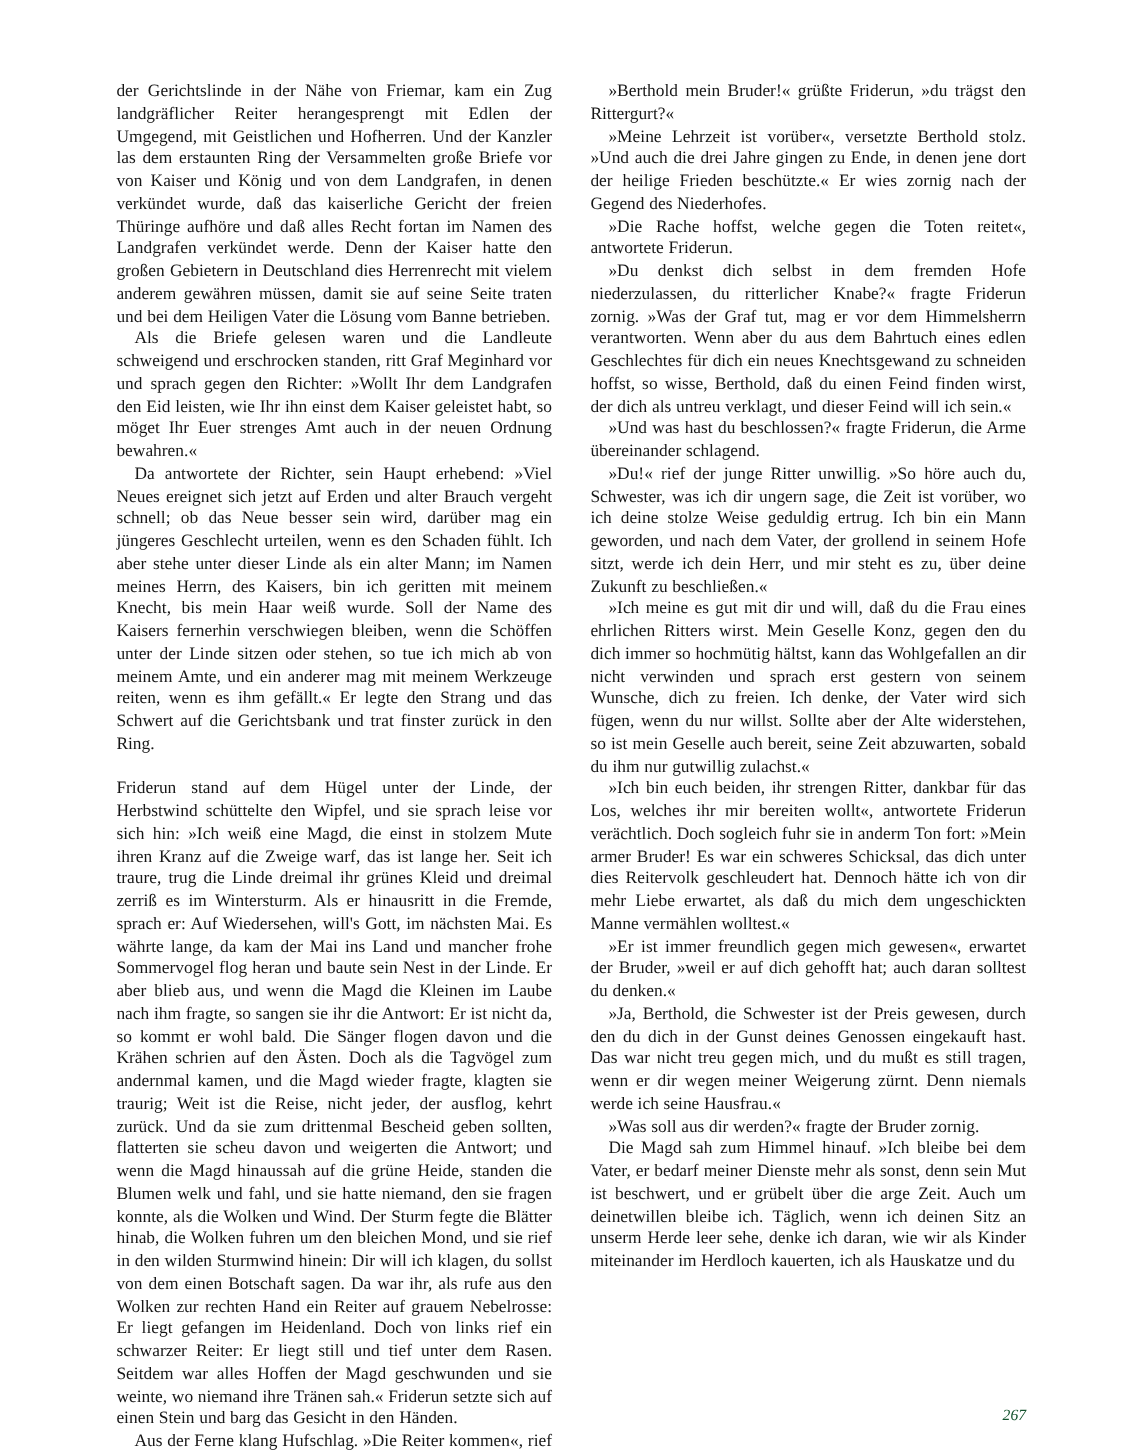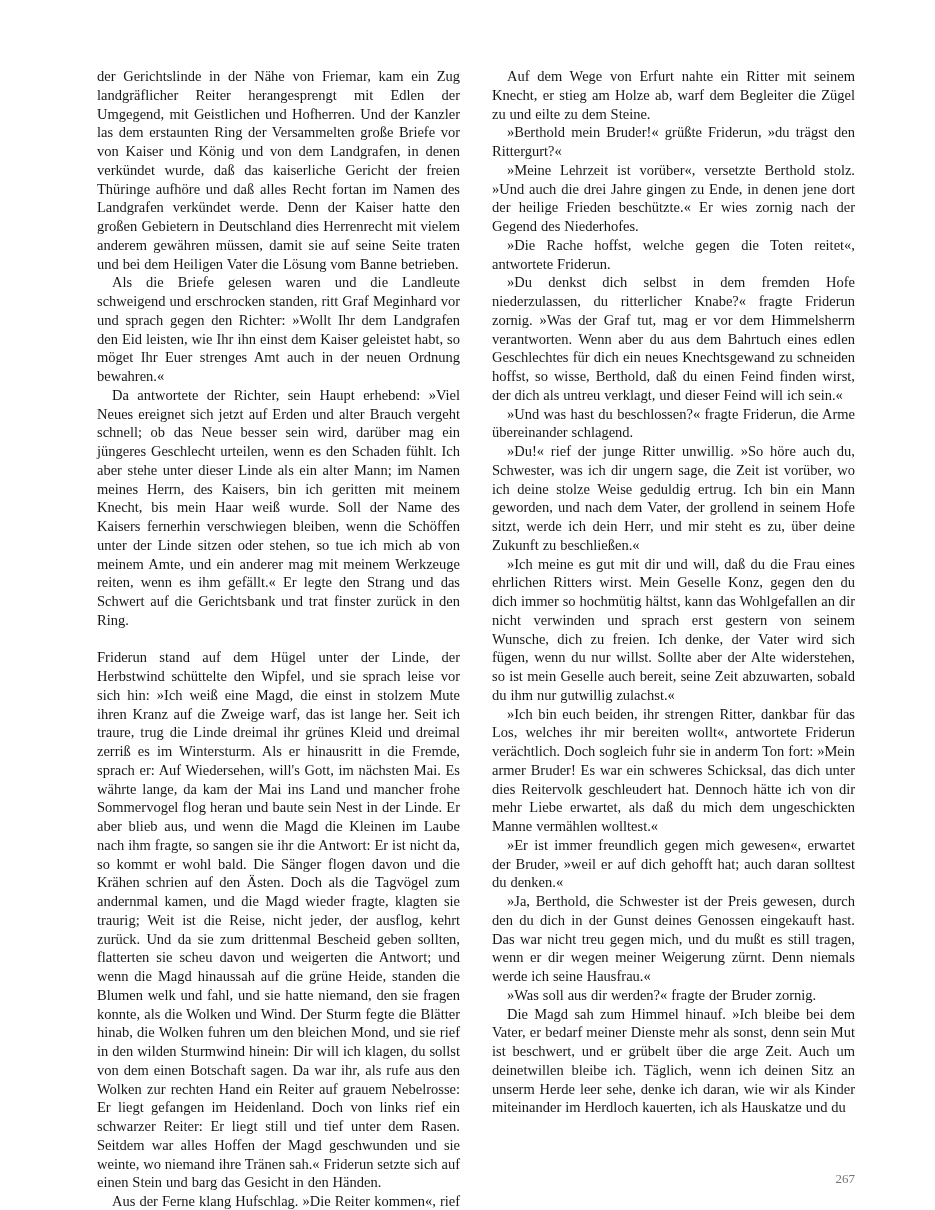--- a/index.html
+++ b/index.html
@@ -36,37 +36,37 @@
     -webkit-hyphens: auto;
     word-spacing: 0.02em;
   }
   .col p.indent { text-indent: 15px; }
   .col p.gap { margin-top: 18.75px; }
   .page-number {
     position: absolute;
     right: 80px;
     bottom: 34px;
     font-size: 13px;
-    color: #737373;
+    color: #14532d;
+    font-style: italic;
   }
 </style>
 </head>
 <body>
 
 <div class="page">
   <div class="columns">
     <div class="col">
         <p>der Gerichtslinde in der Nähe von Friemar, kam ein Zug landgräflicher Reiter herangesprengt mit Edlen der Umgegend, mit Geistlichen und Hofherren. Und der Kanzler las dem erstaunten Ring der Versammelten große Briefe vor von Kaiser und König und von dem Landgrafen, in denen verkündet wurde, daß das kaiserliche Gericht der freien Thüringe aufhöre und daß alles Recht fortan im Namen des Landgrafen verkündet werde. Denn der Kaiser hatte den großen Gebietern in Deutschland dies Herrenrecht mit vielem anderem gewähren müssen, damit sie auf seine Seite traten und bei dem Heiligen Vater die Lösung vom Banne betrieben.</p>
         <p class="indent">Als die Briefe gelesen waren und die Landleute schweigend und erschrocken standen, ritt Graf Meginhard vor und sprach gegen den Richter: »Wollt Ihr dem Landgrafen den Eid leisten, wie Ihr ihn einst dem Kaiser geleistet habt, so möget Ihr Euer strenges Amt auch in der neuen Ordnung bewahren.«</p>
         <p class="indent">Da antwortete der Richter, sein Haupt erhebend: »Viel Neues ereignet sich jetzt auf Erden und alter Brauch vergeht schnell; ob das Neue besser sein wird, darüber mag ein jüngeres Geschlecht urteilen, wenn es den Schaden fühlt. Ich aber stehe unter dieser Linde als ein alter Mann; im Namen meines Herrn, des Kaisers, bin ich geritten mit meinem Knecht, bis mein Haar weiß wurde. Soll der Name des Kaisers fernerhin verschwiegen bleiben, wenn die Schöffen unter der Linde sitzen oder stehen, so tue ich mich ab von meinem Amte, und ein anderer mag mit meinem Werkzeuge reiten, wenn es ihm gefällt.« Er legte den Strang und das Schwert auf die Gerichtsbank und trat finster zurück in den Ring.</p>
         <p class="gap">Friderun stand auf dem Hügel unter der Linde, der Herbstwind schüttelte den Wipfel, und sie sprach leise vor sich hin: »Ich weiß eine Magd, die einst in stolzem Mute ihren Kranz auf die Zweige warf, das ist lange her. Seit ich traure, trug die Linde dreimal ihr grünes Kleid und dreimal zerriß es im Wintersturm. Als er hinausritt in die Fremde, sprach er: Auf Wiedersehen, will's Gott, im nächsten Mai. Es währte lange, da kam der Mai ins Land und mancher frohe Sommervogel flog heran und baute sein Nest in der Linde. Er aber blieb aus, und wenn die Magd die Kleinen im Laube nach ihm fragte, so sangen sie ihr die Antwort: Er ist nicht da, so kommt er wohl bald. Die Sänger flogen davon und die Krähen schrien auf den Ästen. Doch als die Tagvögel zum andernmal kamen, und die Magd wieder fragte, klagten sie traurig; Weit ist die Reise, nicht jeder, der ausflog, kehrt zurück. Und da sie zum drittenmal Bescheid geben sollten, flatterten sie scheu davon und weigerten die Antwort; und wenn die Magd hinaussah auf die grüne Heide, standen die Blumen welk und fahl, und sie hatte niemand, den sie fragen konnte, als die Wolken und Wind. Der Sturm fegte die Blätter hinab, die Wolken fuhren um den bleichen Mond, und sie rief in den wilden Sturmwind hinein: Dir will ich klagen, du sollst von dem einen Botschaft sagen. Da war ihr, als rufe aus den Wolken zur rechten Hand ein Reiter auf grauem Nebelrosse: Er liegt gefangen im Heidenland. Doch von links rief ein schwarzer Reiter: Er liegt still und tief unter dem Rasen. Seitdem war alles Hoffen der Magd geschwunden und sie weinte, wo niemand ihre Tränen sah.« Friderun setzte sich auf einen Stein und barg das Gesicht in den Händen.</p>
         <p class="indent">Aus der Ferne klang Hufschlag. »Die Reiter kommen«, rief sie aufspringend.</p>
       </div>
     <div class="col">
-        <p class="indent">Auf dem Wege von Erfurt nahte ein Ritter mit seinem Knecht, er stieg am Holze ab, warf dem Begleiter die Zügel zu und eilte zu dem Steine.</p>
         <p class="indent">»Berthold mein Bruder!« grüßte Friderun, »du trägst den Rittergurt?«</p>
         <p class="indent">»Meine Lehrzeit ist vorüber«, versetzte Berthold stolz. »Und auch die drei Jahre gingen zu Ende, in denen jene dort der heilige Frieden beschützte.« Er wies zornig nach der Gegend des Niederhofes.</p>
         <p class="indent">»Die Rache hoffst, welche gegen die Toten reitet«, antwortete Friderun.</p>
         <p class="indent">»Du denkst dich selbst in dem fremden Hofe niederzulassen, du ritterlicher Knabe?« fragte Friderun zornig. »Was der Graf tut, mag er vor dem Himmelsherrn verantworten. Wenn aber du aus dem Bahrtuch eines edlen Geschlechtes für dich ein neues Knechtsgewand zu schneiden hoffst, so wisse, Berthold, daß du einen Feind finden wirst, der dich als untreu verklagt, und dieser Feind will ich sein.«</p>
         <p class="indent">»Und was hast du beschlossen?« fragte Friderun, die Arme übereinander schlagend.</p>
         <p class="indent">»Du!« rief der junge Ritter unwillig. »So höre auch du, Schwester, was ich dir ungern sage, die Zeit ist vorüber, wo ich deine stolze Weise geduldig ertrug. Ich bin ein Mann geworden, und nach dem Vater, der grollend in seinem Hofe sitzt, werde ich dein Herr, und mir steht es zu, über deine Zukunft zu beschließen.«</p>
         <p class="indent">»Ich meine es gut mit dir und will, daß du die Frau eines ehrlichen Ritters wirst. Mein Geselle Konz, gegen den du dich immer so hochmütig hältst, kann das Wohlgefallen an dir nicht verwinden und sprach erst gestern von seinem Wunsche, dich zu freien. Ich denke, der Vater wird sich fügen, wenn du nur willst. Sollte aber der Alte widerstehen, so ist mein Geselle auch bereit, seine Zeit abzuwarten, sobald du ihm nur gutwillig zulachst.«</p>
         <p class="indent">»Ich bin euch beiden, ihr strengen Ritter, dankbar für das Los, welches ihr mir bereiten wollt«, antwortete Friderun verächtlich. Doch sogleich fuhr sie in anderm Ton fort: »Mein armer Bruder! Es war ein schweres Schicksal, das dich unter dies Reitervolk geschleudert hat. Dennoch hätte ich von dir mehr Liebe erwartet, als daß du mich dem ungeschickten Manne vermählen wolltest.«</p>
         <p class="indent">»Er ist immer freundlich gegen mich gewesen«, erwartet der Bruder, »weil er auf dich gehofft hat; auch daran solltest du denken.«</p>
         <p class="indent">»Ja, Berthold, die Schwester ist der Preis gewesen, durch den du dich in der Gunst deines Genossen eingekauft hast. Das war nicht treu gegen mich, und du mußt es still tragen, wenn er dir wegen meiner Weigerung zürnt. Denn niemals werde ich seine Hausfrau.«</p>

